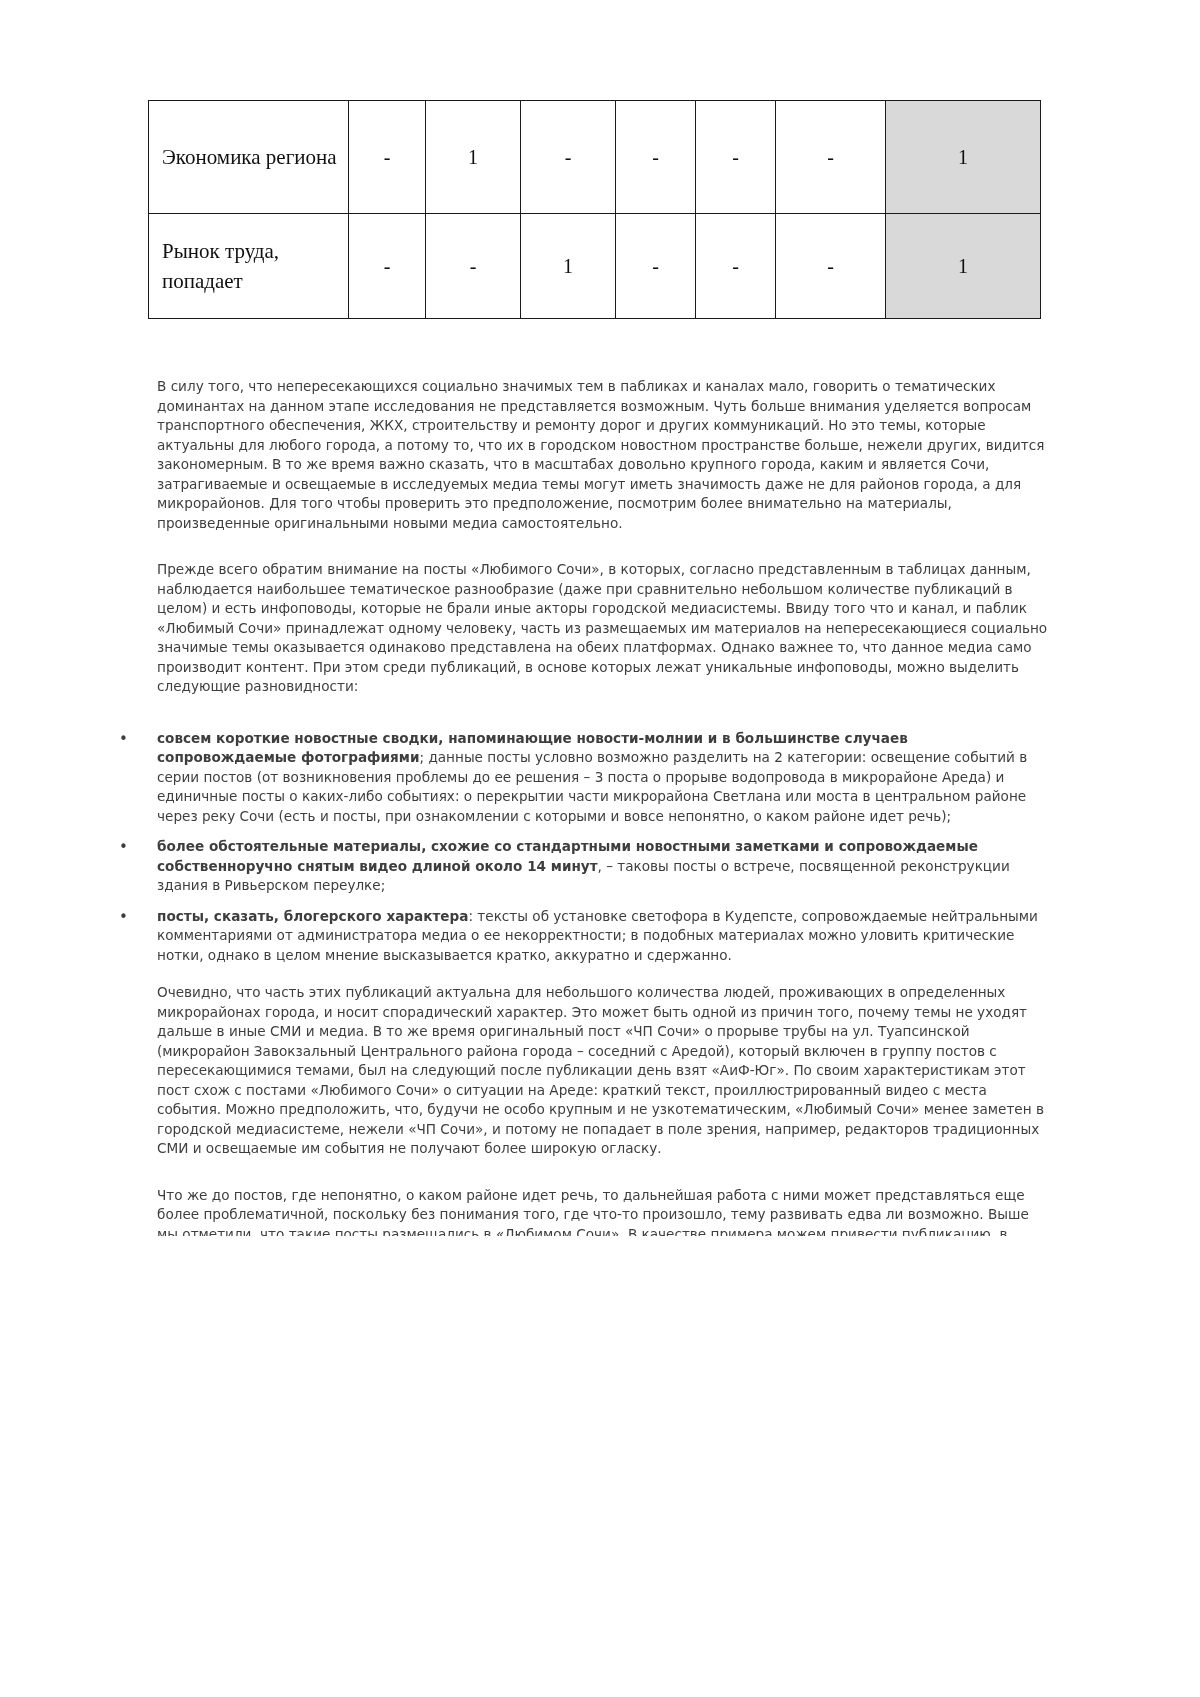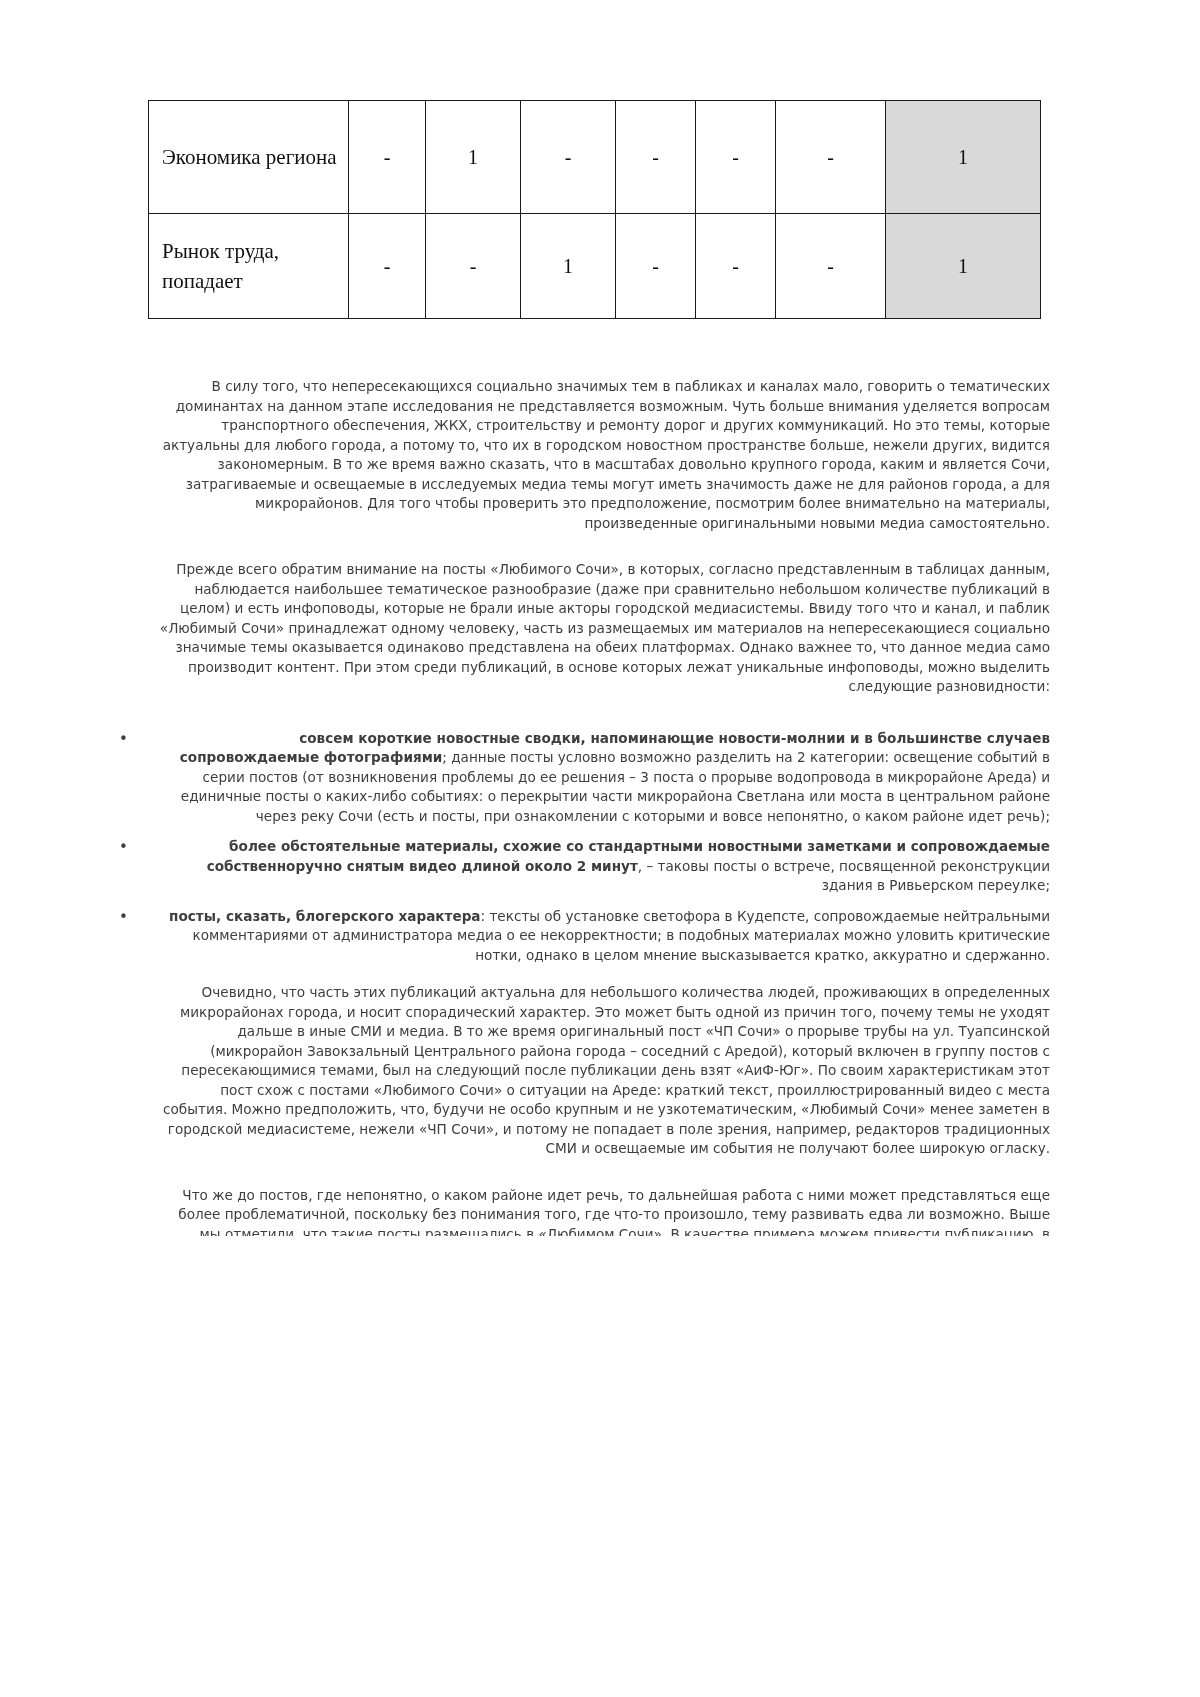--- a/index.html
+++ b/index.html
@@ -28,21 +28,21 @@
   .topic-table tr.total .lbl { text-align: right; font-style: italic; padding-right: 12px; }
   .topic-table tr.total .val { font-weight: bold; }
 
   
   .content {
     margin: 58px 0 0 157px;
     width: 893px;
     color: #3e3e3e;
     font-size: 13.6px;
     line-height: 19.5px;
-    text-align: right;
+    text-align: left;
   }
   .content p { margin: 0 0 27px 0; }
   .bullets { margin: 32px 0 18px 0; }
   .bullet-item { position: relative; margin: 0 0 11px 0; }
   .bullet-marker { position: absolute; left: -38px; top: 1px; font-size: 15px; color: #3e3e3e; }
   .b { font-weight: bold; }
   .after-list { margin-top: 16px; }
 </style>
 </head>
 <body>
@@ -91,21 +91,21 @@
     <p>В силу того, что непересекающихся социально значимых тем в пабликах и каналах мало, говорить о тематических доминантах на данном этапе исследования не представляется возможным. Чуть больше внимания уделяется вопросам транспортного обеспечения, ЖКХ, строительству и ремонту дорог и других коммуникаций. Но это темы, которые актуальны для любого города, а потому то, что их в городском новостном пространстве больше, нежели других, видится закономерным. В то же время важно сказать, что в масштабах довольно крупного города, каким и является Сочи, затрагиваемые и освещаемые в исследуемых медиа темы могут иметь значимость даже не для районов города, а для микрорайонов. Для того чтобы проверить это предположение, посмотрим более внимательно на материалы, произведенные оригинальными новыми медиа самостоятельно.</p>
     <p>Прежде всего обратим внимание на посты «Любимого Сочи», в которых, согласно представленным в таблицах данным, наблюдается наибольшее тематическое разнообразие (даже при сравнительно небольшом количестве публикаций в целом) и есть инфоповоды, которые не брали иные акторы городской медиасистемы. Ввиду того что и канал, и паблик «Любимый Сочи» принадлежат одному человеку, часть из размещаемых им материалов на непересекающиеся социально значимые темы оказывается одинаково представлена на обеих платформах. Однако важнее то, что данное медиа само производит контент. При этом среди публикаций, в основе которых лежат уникальные инфоповоды, можно выделить следующие разновидности:</p>
 
     <div class="bullets">
       <div class="bullet-item">
         <span class="bullet-marker">•</span>
         <span class="b">совсем короткие новостные сводки, напоминающие новости-молнии и в большинстве случаев сопровождаемые фотографиями</span><span>; данные посты условно возможно разделить на 2 категории: освещение событий в серии постов (от возникновения проблемы до ее решения – 3 поста о прорыве водопровода в микрорайоне Ареда) и единичные посты о каких-либо событиях: о перекрытии части микрорайона Светлана или моста в центральном районе через реку Сочи (есть и посты, при ознакомлении с которыми и вовсе непонятно, о каком районе идет речь);</span>
       </div>
       <div class="bullet-item">
         <span class="bullet-marker">•</span>
-        <span class="b">более обстоятельные материалы, схожие со стандартными новостными заметками и сопровождаемые собственноручно снятым видео длиной около 2 минут</span><span>, – таковы посты о встрече, посвященной реконструкции здания в Ривьерском переулке;</span>
+        <span class="b">более обстоятельные материалы, схожие со стандартными новостными заметками и сопровождаемые собственноручно снятым видео длиной около 14 минут</span><span>, – таковы посты о встрече, посвященной реконструкции здания в Ривьерском переулке;</span>
       </div>
       <div class="bullet-item">
         <span class="bullet-marker">•</span>
         <span class="b">посты, сказать, блогерского характера</span><span>: тексты об установке светофора в Кудепсте, сопровождаемые нейтральными комментариями от администратора медиа о ее некорректности; в подобных материалах можно уловить критические нотки, однако в целом мнение высказывается кратко, аккуратно и сдержанно.</span>
       </div>
     </div>
 
     <p class="after-list">Очевидно, что часть этих публикаций актуальна для небольшого количества людей, проживающих в определенных микрорайонах города, и носит спорадический характер. Это может быть одной из причин того, почему темы не уходят дальше в иные СМИ и медиа. В то же время оригинальный пост «ЧП Сочи» о прорыве трубы на ул. Туапсинской (микрорайон Завокзальный Центрального района города – соседний с Аредой), который включен в группу постов с пересекающимися темами, был на следующий после публикации день взят «АиФ-Юг». По своим характеристикам этот пост схож с постами «Любимого Сочи» о ситуации на Ареде: краткий текст, проиллюстрированный видео с места события. Можно предположить, что, будучи не особо крупным и не узкотематическим, «Любимый Сочи» менее заметен в городской медиасистеме, нежели «ЧП Сочи», и потому не попадает в поле зрения, например, редакторов традиционных СМИ и освещаемые им события не получают более широкую огласку.</p>
     <p>Что же до постов, где непонятно, о каком районе идет речь, то дальнейшая работа с ними может представляться еще более проблематичной, поскольку без понимания того, где что-то произошло, тему развивать едва ли возможно. Выше мы отметили, что такие посты размещались в «Любимом Сочи». В качестве примера можем привести публикацию, в которой речь идет об установке колючей проволоки на заборы: даже по нескольким прикрепленным фото сложно понять, о какой местности идет речь; в самом же посте просто говорится, что это в Сочи. Еще один пример – материал об укладке плитки в Telegram-канале «Сочи Онлайн»: сопровождаемый небольшим видео пост также не дает возможности понять, о каком районе/микрорайоне идет речь. Схожая ситуация наблюдается и в посте паблика «Типичный Сочи»: в нем сообщается об установке противопарковочных заграждений, прикреплено фото, однако в тексте нет никакого указания на то, где это место располагается.</p>
 

